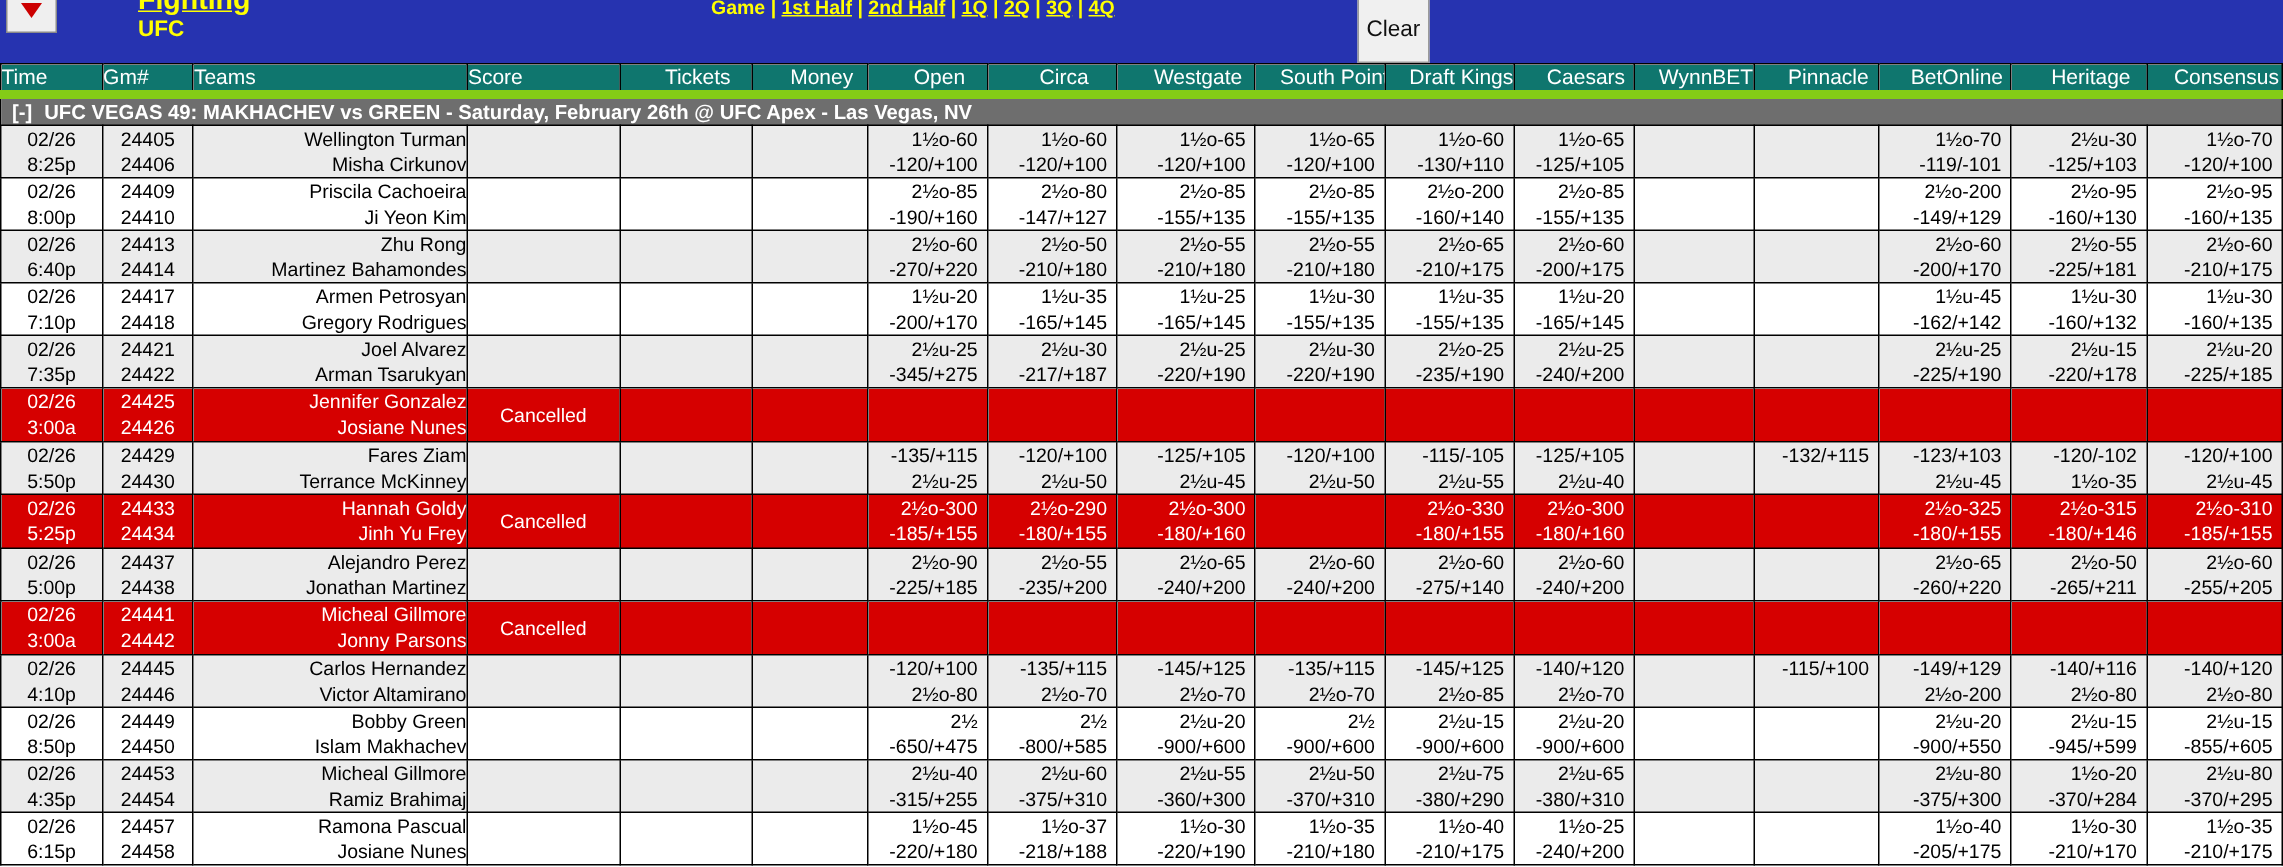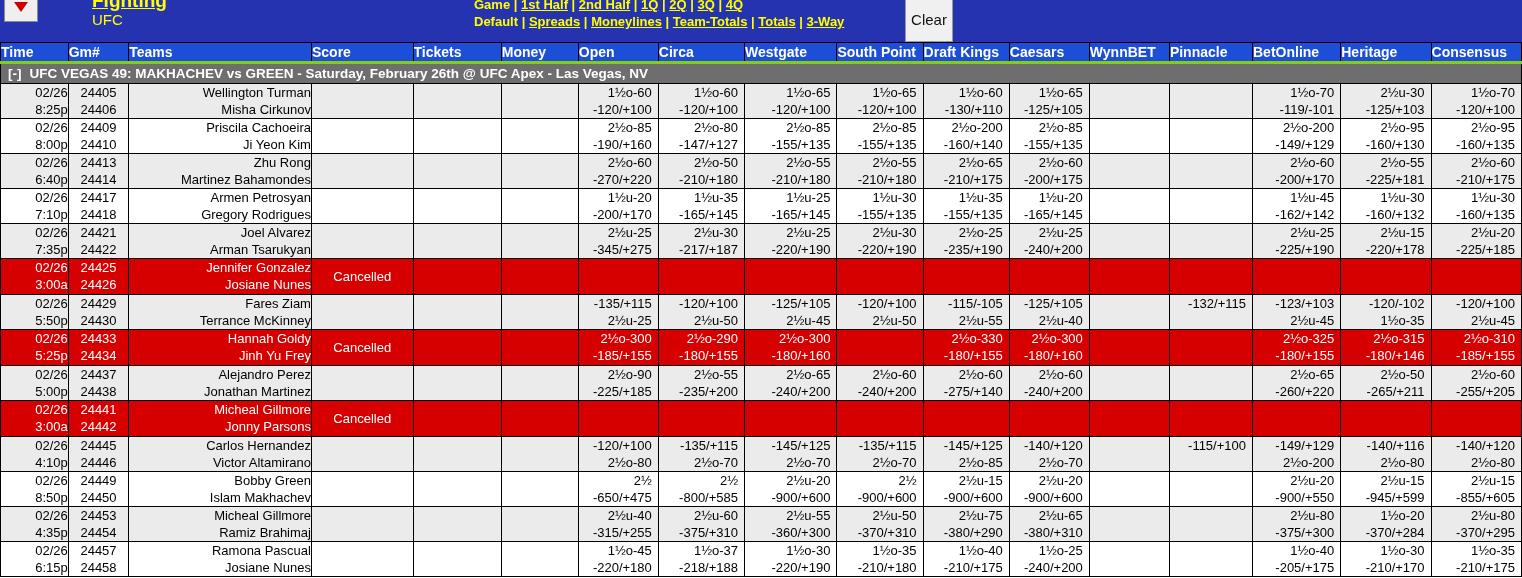--- a/index.html
+++ b/index.html
@@ -40,21 +40,21 @@
   .league-block {
     position: absolute; left: 92px; top: -9px;
     line-height: 1.05;
   }
   .league-title {
     color: #ffff00; font-size: 19px; font-weight: bold;
     text-decoration: underline; cursor: pointer;
     display: block;
   }
   .league-sub {
-    color: #ffff00; font-size: 15px; font-weight: normal;
+    color: #ffff00; font-size: 15px; font-weight: bold;
     display: block; margin-top: 1px;
   }
   .period-block {
     position: absolute; left: 474px; top: -4px;
     font-size: 13px; font-weight: bold; color: #ffff00;
     line-height: 17px; white-space: nowrap;
   }
   .period-block a {
     color: #ffff00; text-decoration: underline; cursor: pointer;
   }
@@ -77,42 +77,42 @@
     width: 1522px;
     font-size: 13px;
     color: #000;
   }
   table.odds th, table.odds td {
     border: 1px solid #000;
     padding: 0;
     overflow: hidden;
   }
   thead th {
-    background: #1d4ed8;
+    background: #0f766e;
     color: #ffffff;
-    font-weight: bold;
+    font-weight: normal;
     font-size: 14px;
     height: 20px;
     text-align: left;
     padding-left: 6px;
     border-top: 1px solid #000;
     border-bottom: 1px solid #000;
     white-space: nowrap;
   }
-  thead th.ctr { padding-left: 0; }
+  thead th.ctr { text-align: center; padding-left: 16px; }
 
   
   tr.event-row td {
     background: #6e6e6e;
     color: #ffffff;
     font-weight: bold;
     font-size: 13.5px;
     height: 21px;
     padding-left: 7px;
-    border-top: 3px solid #84cc16;
+    border-top: 6px solid #84cc16;
     border-bottom: 1px solid #000;
     white-space: nowrap;
   }
   tr.event-row .toggle {
     cursor: pointer;
     margin-right: 8px;
     font-weight: bold;
   }
 
   
@@ -126,21 +126,21 @@
     border-top: 1px solid #000;
     border-bottom: 1px solid #000;
   }
   tr.game.alt td { background: #ebebeb; }
   tr.game.norm td { background: #ffffff; }
   tr.game.cancel td { background: #d60000; color: #ffffff; }
 
   .cell2 { display: flex; flex-direction: column; height: 100%; }
   .cell2 > span { display: block; height: 17px; line-height: 17px; }
 
-  td.c-time .cell2 > span { text-align: right; }
+  td.c-time .cell2 > span { text-align: center; }
   td.c-gm .cell2 > span   { text-align: center; }
   td.c-team .cell2 > span { text-align: right; padding-left: 5px; white-space: nowrap; }
   td.c-odds .cell2 > span { text-align: right; padding-right: 6px; white-space: nowrap; }
 
   td.c-score {
     text-align: center;
     vertical-align: middle;
     font-size: 13.5px;
   }
   td.c-score .scoretxt { display: block; line-height: 35px; }
@@ -160,23 +160,20 @@
     </div>
 
     <div class="league-block">
       <span class="league-title">Fighting</span>
       <span class="league-sub">UFC</span>
     </div>
 
     <div class="period-block">
       <div>
         <span class="cur">Game</span><span class="sep"> | </span><a>1st Half</a><span class="sep"> | </span><a>2nd Half</a><span class="sep"> | </span><a>1Q</a><span class="sep"> | </span><a>2Q</a><span class="sep"> | </span><a>3Q</a><span class="sep"> | </span><a>4Q</a>
-      </div>
-      <div>
-        <span class="cur">Default</span><span class="sep"> | </span><a>Spreads</a><span class="sep"> | </span><a>Moneylines</a><span class="sep"> | </span><a>Team-Totals</a><span class="sep"> | </span><a>Totals</a><span class="sep"> | </span><a>3-Way</a>
       </div>
     </div>
 
     <div class="clear-btn">Clear</div>
   </div>
 
   <table class="odds">
     <colgroup>
       <col style="width:66px">
       <col style="width:59px">

